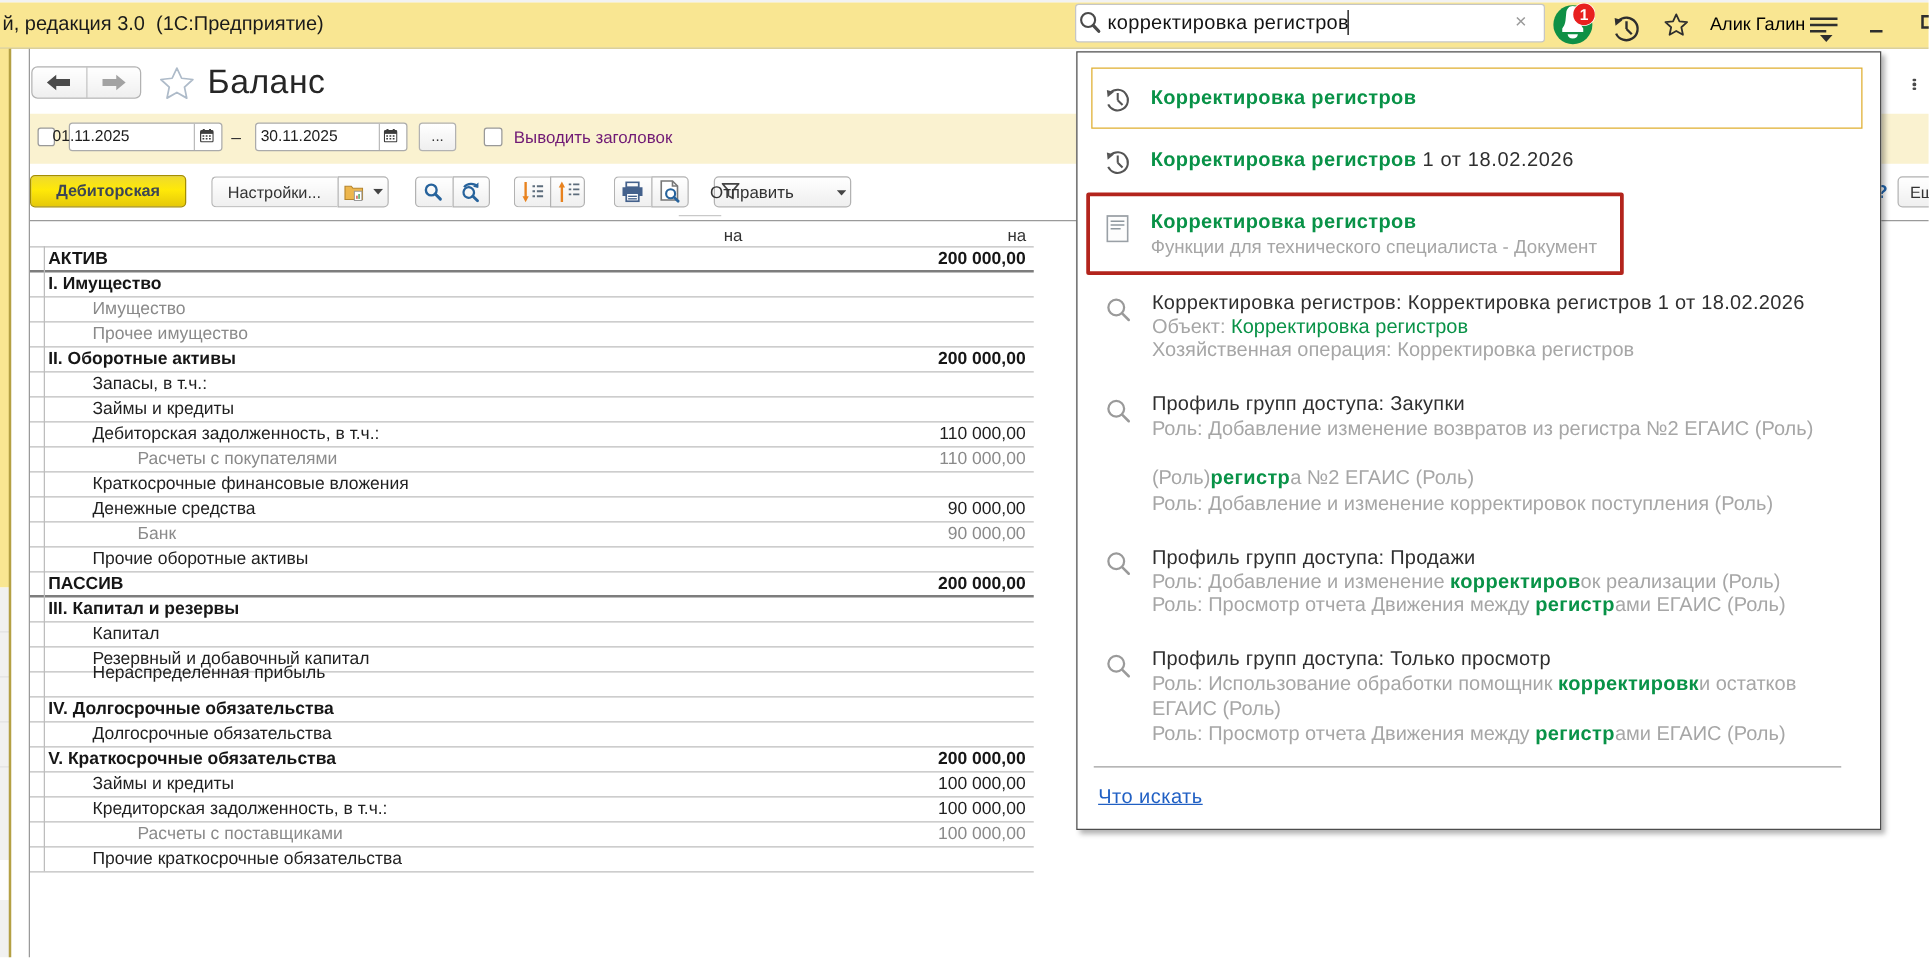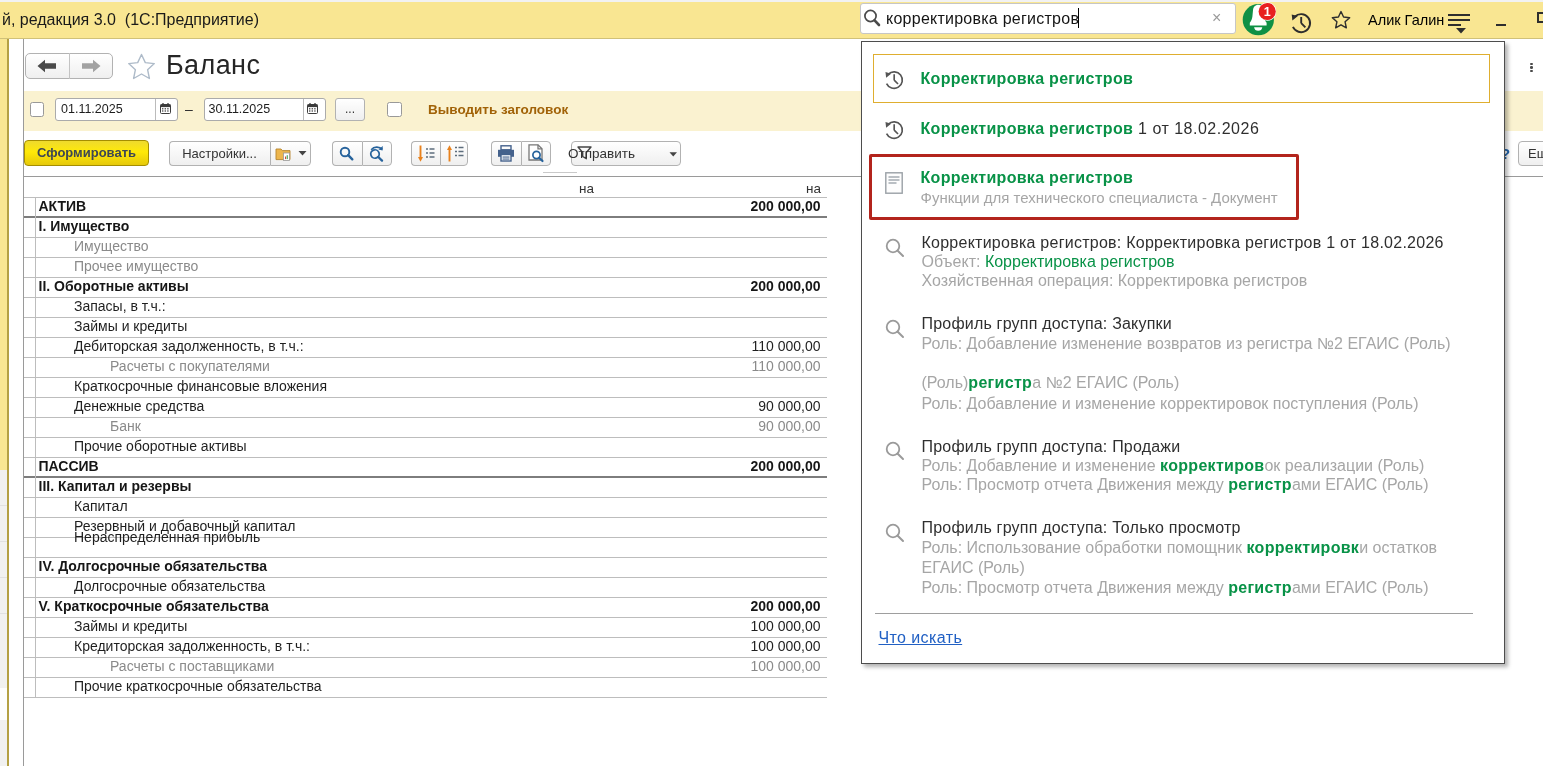--- a/index.html
+++ b/index.html
@@ -95,21 +95,21 @@
 <svg class="abs" style="left:127px;top:53px;" width="29" height="27" viewBox="0 0 29 27">
       <path d="M14.5 1.5 L18.3 9.6 L27.3 10.6 L20.6 16.7 L22.4 25.5 L14.5 21 L6.6 25.5 L8.4 16.7 L1.7 10.6 L10.7 9.6 Z" fill="#fff" stroke="#aebbc9" stroke-width="1.4" stroke-linejoin="round"></path>
     </svg>
 <div class="abs nw" style="left:166px;top:52px;height:27px;line-height:27px;font-size:27px;letter-spacing:0.4px;color:#262626;">Баланс</div>
 
 <div class="abs" style="left:23.5px;top:90.5px;width:1519.5px;height:40px;background:#faf2d0;"></div>
 <div class="abs" style="left:29.5px;top:102px;width:14.5px;height:14.5px;background:#fff;border:1px solid #999;border-radius:2.5px;box-sizing:border-box;"></div>
 
 <div class="abs" style="left:55px;top:97.5px;width:122.5px;height:23.5px;background:#fff;border:1px solid #ababab;border-radius:3px;box-sizing:border-box;"></div>
 <div class="abs" style="left:155px;top:98.5px;width:1px;height:21.5px;background:#bbb;"></div>
-<div class="abs nw" style="left:61px;top:97.5px;height:34px;line-height:23px;font-size:12.5px;color:#1d1d1d;">01.11.2025</div>
+<div class="abs nw" style="left:42px;top:97.5px;height:34px;line-height:23px;font-size:12.5px;color:#1d1d1d;">01.11.2025</div>
 <svg class="abs" style="left:159.5px;top:102.5px;" width="11" height="11" viewBox="0 0 11 11">
       <rect x="0.5" y="1.5" width="10" height="9" rx="1" fill="#fff" stroke="#3c3c3c" stroke-width="1"></rect>
       <rect x="0.5" y="1.5" width="10" height="2.6" fill="#3c3c3c"></rect>
       <rect x="2.2" y="0.2" width="1.6" height="2.4" fill="#3c3c3c"></rect>
       <rect x="7.2" y="0.2" width="1.6" height="2.4" fill="#3c3c3c"></rect>
       <g fill="#3c3c3c">
         <rect x="2" y="5.2" width="1.4" height="1.2"></rect>
         <rect x="4.6" y="5.2" width="1.4" height="1.2"></rect>
         <rect x="7.2" y="5.2" width="1.4" height="1.2"></rect>
         <rect x="2" y="7.4" width="1.4" height="1.2"></rect>
@@ -134,24 +134,24 @@
         <rect x="2" y="7.4" width="1.4" height="1.2"></rect>
         <rect x="4.6" y="7.4" width="1.4" height="1.2"></rect>
         <rect x="7.2" y="7.4" width="1.4" height="1.2"></rect>
       </g>
     </svg>
 
 <div class="btn" style="left:335px;top:97.5px;width:30px;height:23.5px;border-radius:3px;"></div>
 <div class="abs nw" style="left:335px;top:97.5px;width:30px;height:23.5px;line-height:23.5px;font-size:12px;color:#333;text-align:center;">...</div>
 
 <div class="abs" style="left:387px;top:102px;width:14.5px;height:14.5px;background:#fff;border:1px solid #999;border-radius:2.5px;box-sizing:border-box;"></div>
-<div class="abs nw" style="left:428px;top:99px;height:21px;line-height:21px;font-size:13.5px;color:#a16207;font-weight:bold;">Выводить заголовок</div>
+<div class="abs nw" style="left:411px;top:99px;height:21px;line-height:21px;font-size:13.5px;color:#701a75;">Выводить заголовок</div>
 
 <div class="abs" style="left:24px;top:140px;width:125px;height:25.5px;background:linear-gradient(180deg,#eeda2e 0%,#ffe908 45%,#e6c90a 100%);border:1.5px solid #a58e00;border-radius:4px;box-sizing:border-box;"></div>
-<div class="abs nw" style="left:24px;top:140px;width:125px;height:25.5px;line-height:25.5px;font-size:13px;font-weight:bold;color:#3d4654;text-align:center;">Сформировать</div>
+<div class="abs nw" style="left:24px;top:140px;width:125px;height:25.5px;line-height:25.5px;font-size:13px;font-weight:bold;color:#3d4654;text-align:center;">Дебиторская</div>
 
 <div class="btn" style="left:169px;top:140.5px;width:101px;height:25.5px;border-radius:4px 0 0 4px;border-right:none;"></div>
 <div class="btn" style="left:270px;top:140.5px;width:41px;height:25.5px;border-radius:0 4px 4px 0;"></div>
 <div class="abs nw" style="left:169px;top:140.5px;width:101px;height:25.5px;line-height:25px;font-size:13px;color:#333;text-align:center;">Настройки...</div>
 <svg class="abs" style="left:274.5px;top:145.5px;" width="16" height="15" viewBox="0 0 16 15">
       <path d="M1 3 h5 l1.4 1.6 H15 v9 H1 Z" fill="#edb64d" stroke="#b5852d" stroke-width="0.9"></path>
       <rect x="8.5" y="7" width="6" height="7.4" fill="#fff" stroke="#999" stroke-width="0.8"></rect>
       <rect x="10" y="10.5" width="1.1" height="2.6" fill="#d04a3a"></rect>
       <rect x="11.7" y="9.2" width="1.1" height="3.9" fill="#3da054"></rect>
     </svg>

